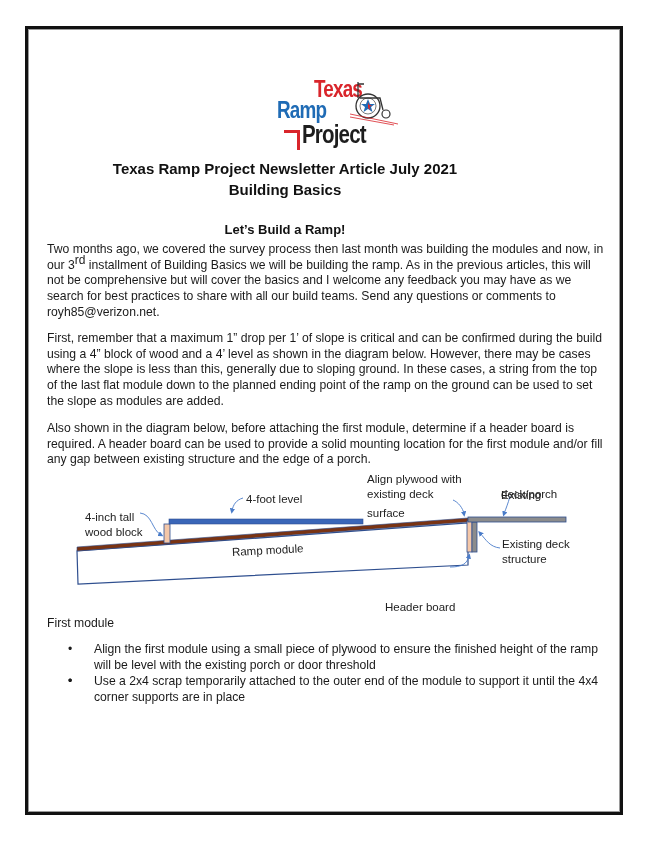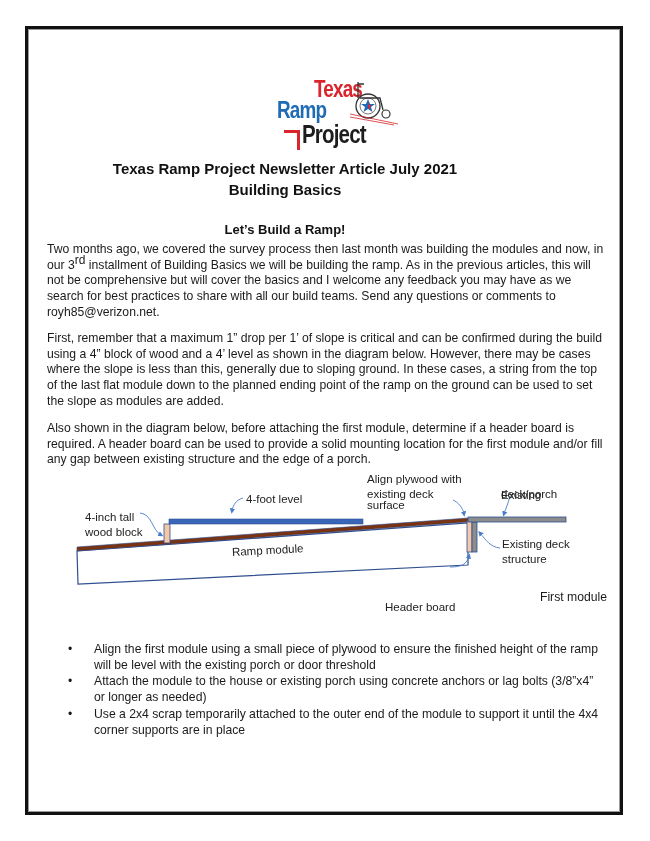--- a/index.html
+++ b/index.html
@@ -92,37 +92,36 @@
     <path d="M510,496 C508,504 506,508 504,514" fill="none" stroke="#4a7cc9" stroke-width="0.9" marker-end="url(#arr)"></path>
     <path d="M500,548 C490,547 486,540 480,533" fill="none" stroke="#4a7cc9" stroke-width="0.9" marker-end="url(#arr)"></path>
     <path d="M450,567 C462,567 467,564 469,556" fill="none" stroke="#4a7cc9" stroke-width="0.9" marker-end="url(#arr)"></path>
   </svg>
 
   <span class="dlabel" style="left:85px; top:40px;">4-inch tall</span>
   <span class="dlabel" style="left:85px; top:55px;">wood block</span>
   <span class="dlabel" style="left:246px; top:22px;">4-foot level</span>
   <span class="dlabel" style="left:367px; top:2px;">Align plywood with</span>
   <span class="dlabel" style="left:367px; top:17px;">existing deck</span>
-  <span class="dlabel" style="left:367px; top:28px;">surface</span>
+  <span class="dlabel" style="left:367px; top:36px;">surface</span>
   <span class="dlabel" style="left:501px; top:18px;">Existing</span>
   <span class="dlabel" style="left:501px; top:17px;">deck/porch</span>
   <span class="dlabel" style="left:232px; top:75px; transform:rotate(-3deg); transform-origin:left;">Ramp module</span>
   <span class="dlabel" style="left:502px; top:67px;">Existing deck</span>
   <span class="dlabel" style="left:502px; top:82px;">structure</span>
   <span class="dlabel" style="left:385px; top:90px;margin-top:40px;">Header board</span>
 </div>
 
-<div class="body-text" style="top:590px;text-align:right;">First module</div>
+<div class="body-text" style="top:616px;">First module</div>
 
 <ul class="bullets">
   <li style="margin-bottom:1px;">
     <span class="dot">•</span>
     <span>Align the first module using a small piece of plywood to ensure the finished height of the ramp will be level with the existing porch or door threshold</span>
   </li>
   <li style="margin-bottom:1px;">
     <span class="dot">•</span>
-    <span>Attach the module to the house or existing porch using concrete anchors or lag bolts (3/8”x4” or longer as needed)</span>
   </li>
   <li>
     <span class="dot">•</span>
     <span>Use a 2x4 scrap temporarily attached to the outer end of the module to support it until the 4x4 corner supports are in place</span>
   </li>
 </ul>
 
 </body></html>

